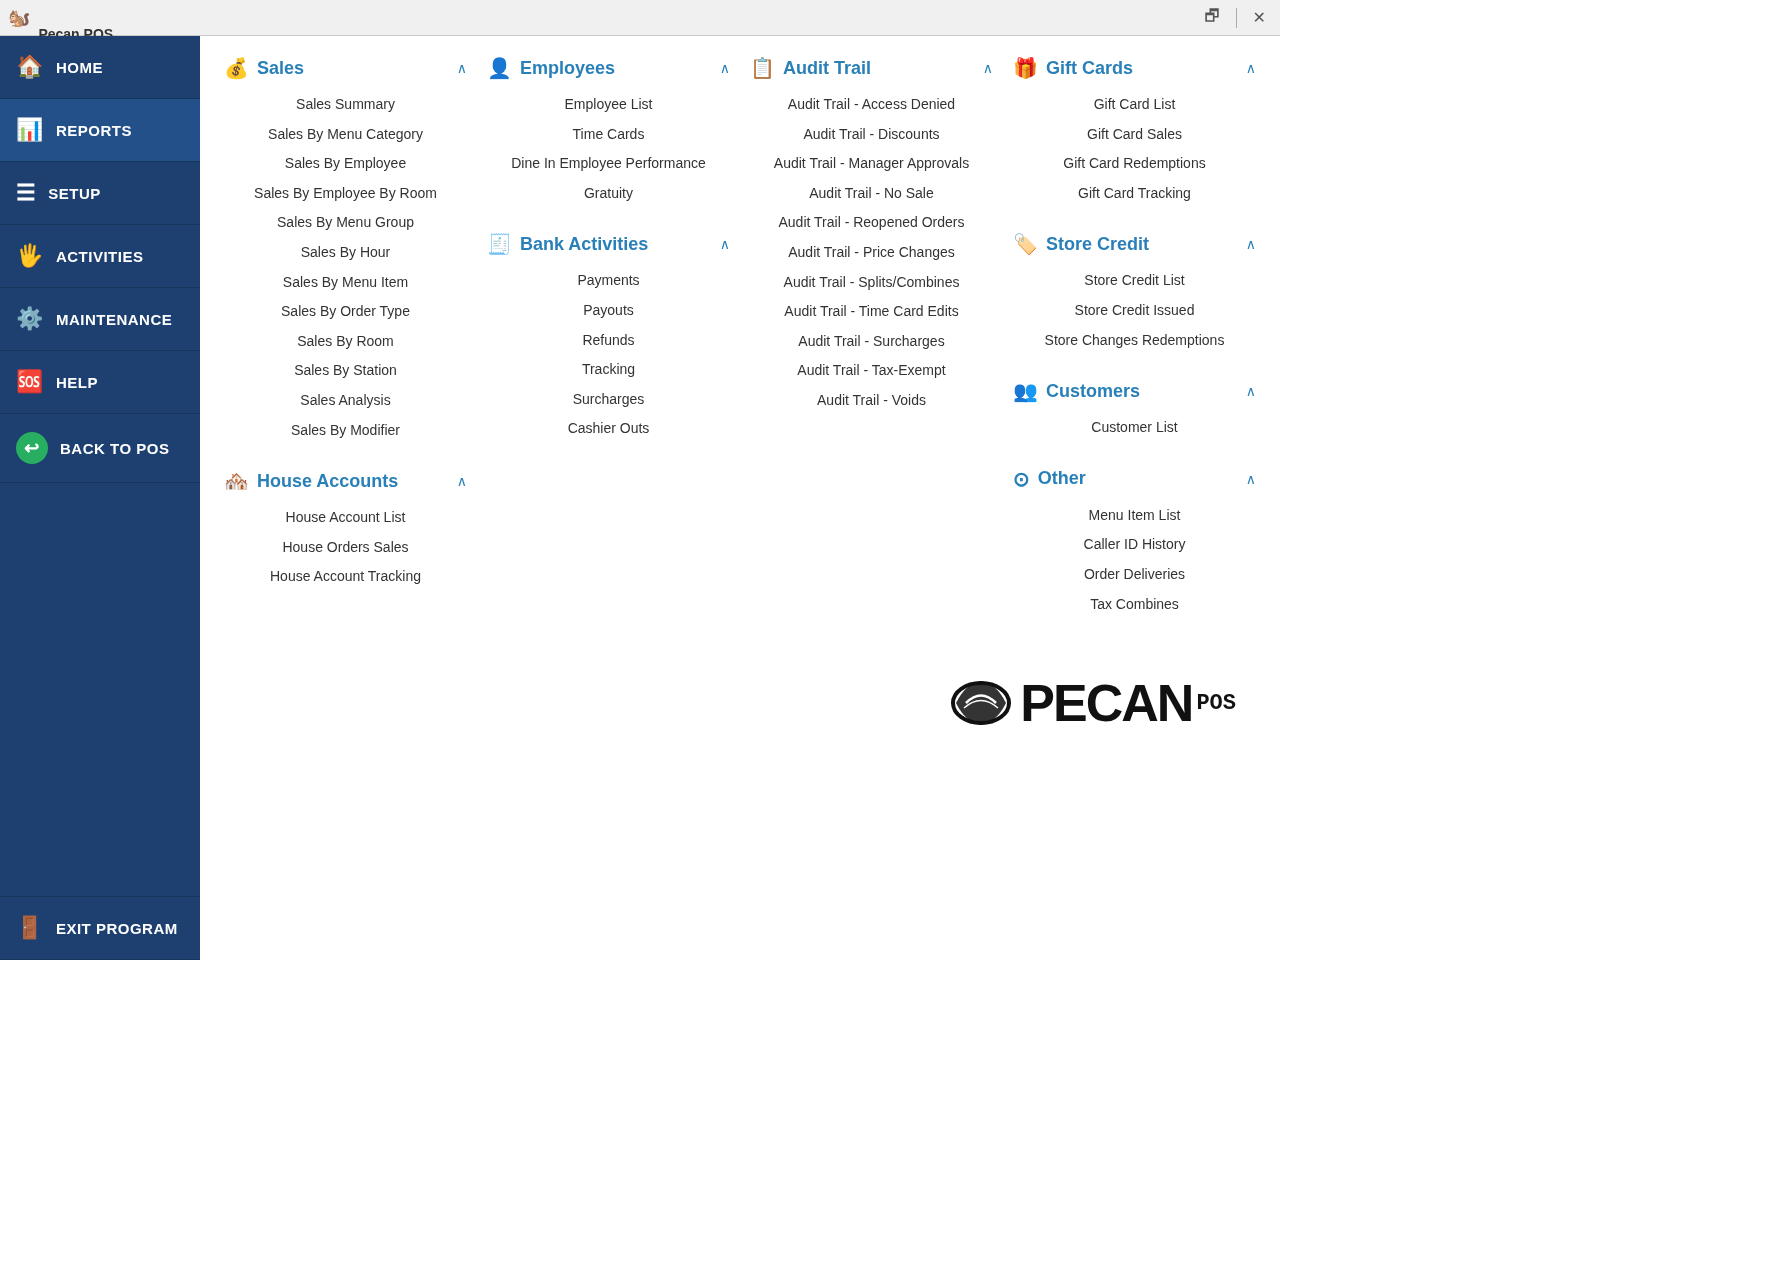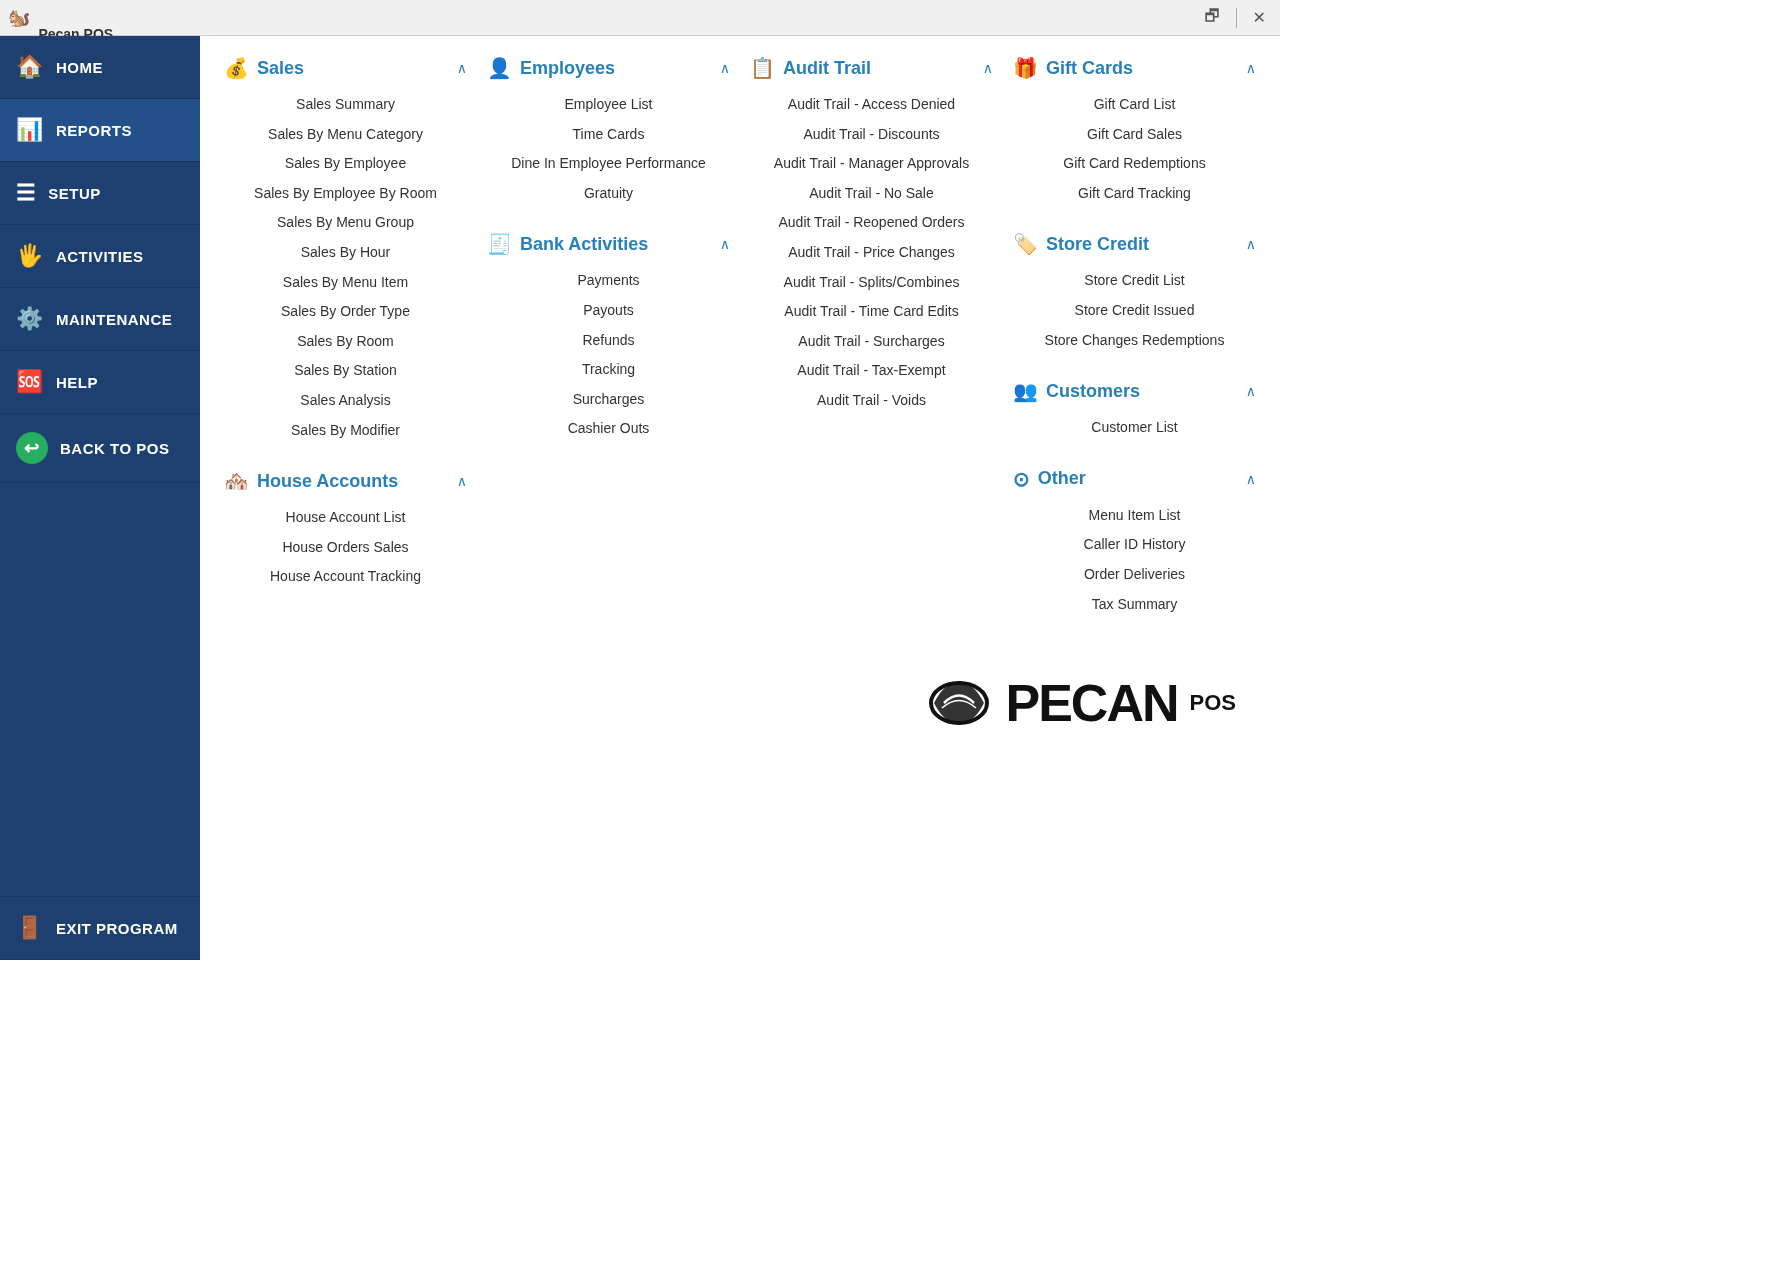--- a/index.html
+++ b/index.html
@@ -63,21 +63,21 @@
     }
     .section-icon { font-size: 20px; color: #2980b9; }
     .section-collapse { color: #2980b9; font-size: 14px; cursor: pointer; }
 
     .menu-item {
       padding: 5px 0; color: #333; font-size: 14px;
       cursor: pointer; line-height: 1.4; text-align: center;
     }
 
     .pecan-logo {
-      display: flex; align-items: center; gap: 12px;
+      display: flex; align-items: center; gap: 4px;
     }
   </style>
 </head>
 <body>
 
 <div class="title-bar">
   <div class="title-bar-left">
     <span class="title-bar-icon">🐿️</span>
     <span class="title-bar-title">Pecan POS</span>
   </div>
@@ -284,35 +284,35 @@
             <div class="section-title">
               <span class="section-icon">⊙</span>
               <span>Other</span>
             </div>
             <span class="section-collapse">∧</span>
           </div>
           <div>
             <div class="menu-item">Menu Item List</div>
             <div class="menu-item">Caller ID History</div>
             <div class="menu-item">Order Deliveries</div>
-            <div class="menu-item">Tax Summary</div>
+            <div class="menu-item">Tax Combines</div>
           </div>
         </div>
       </div>
 
     </div>
 
     <div style="display:flex;justify-content:flex-end;align-items:center;padding:30px 20px 10px 0;">
       <div class="pecan-logo">
 
         <svg width="70" height="60" viewBox="0 0 70 60">
           <ellipse cx="35" cy="30" rx="28" ry="20" fill="none" stroke="#111" stroke-width="4"></ellipse>
           <path d="M10 30 Q20 10 35 8 Q50 10 60 30 Q50 50 35 52 Q20 50 10 30Z" fill="#111" opacity="0.85"></path>
           <path d="M20 30 Q35 15 50 30" stroke="white" stroke-width="2.5" fill="none"></path>
           <path d="M18 35 Q35 20 52 35" stroke="white" stroke-width="1.5" fill="none"></path>
         </svg>
         <span style="font-size:52px;font-weight:900;color:#111;letter-spacing:-2px;font-family:'Arial Black',Arial,sans-serif;">PECAN</span>
-          <span style="font-size:22px;font-weight:900;color:#111;vertical-align:super;font-family:Liberation Sans, sans-serif;">POS</span>
+          <span style="font-size:22px;font-weight:900;color:#111;vertical-align:super;font-family:Liberation Mono, monospace;">POS</span>
       </div>
     </div>
   </div>
 
 </div>
 
 </body></html>

